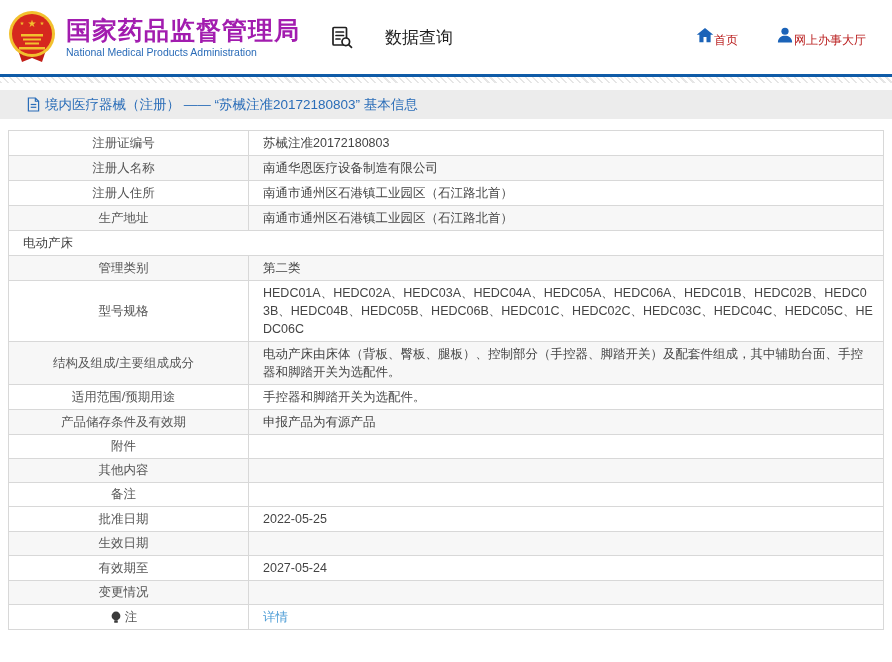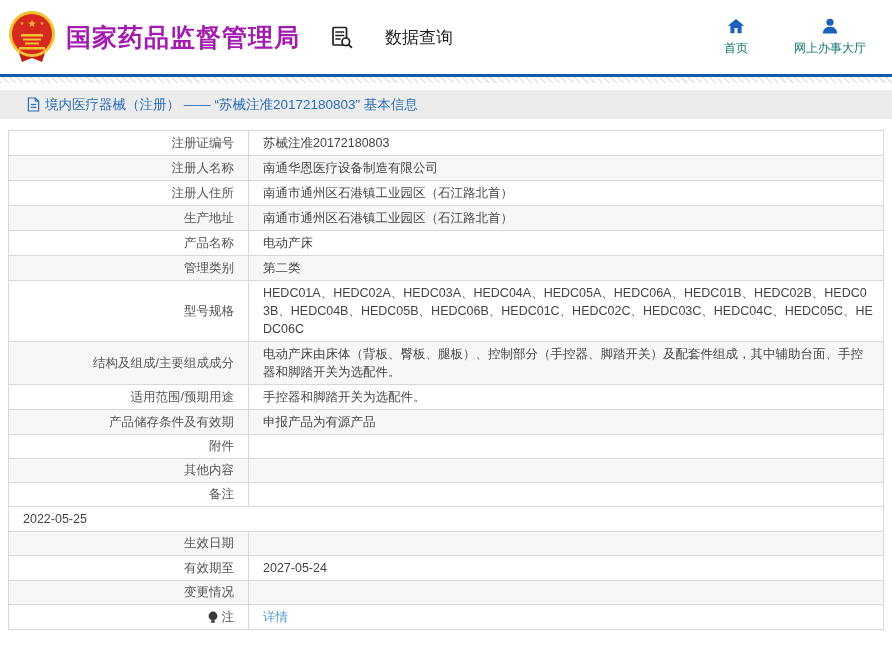--- a/index.html
+++ b/index.html
@@ -27,22 +27,22 @@
   }
   .org-en { font-size: 10.5px; color: #2b6cb8; margin-top: 2px; white-space: nowrap; }
   .query {
     display: flex; align-items: center;
     margin-left: 30px; cursor: pointer; gap: 28px;
   }
   .query-icon { width: 24px; height: 24px; }
   .query-label { font-size: 17px; color: #1f1f1f; margin-left: 3px; font-weight: 500; }
   .nav { margin-left: auto; display: flex; gap: 38px; padding-right: 26px; }
   .nav-item {
-    display: flex; flex-direction: column; align-items: center;
-    font-size: 12px; color: #0f766e; cursor: pointer; min-width: 40px;
+    display: flex; flex-direction: row; align-items: flex-end;
+    font-size: 12px; color: #b91c1c; cursor: pointer; min-width: 40px;
   }
   .nav-icon { width: 18px; height: 18px; margin-bottom: 5px; }
 
   
   .blue-line { height: 3px; background: #0f5ba7; }
   .hatch {
     height: 6px;
     background: repeating-linear-gradient(45deg, #e6e6e6 0 1.5px, #ffffff 1.5px 5px);
   }
 
@@ -67,21 +67,21 @@
     display: flex;
     border-bottom: 1px solid #d8d8d8;
     min-height: 24px;
     background: #fff;
     align-items: stretch;
   }
   .row.alt { background: #f7f7f7; }
   .cell-label {
     flex: 0 0 240px; width: 240px;
     border-right: 1px solid #d8d8d8;
-    display: flex; justify-content: flex-end; align-items: center;
+    display: flex; justify-content: center; align-items: center;
     text-align: right;
     padding: 3px 14px 3px 4px;
     color: #555; font-size: 12.5px; line-height: 17px;
     white-space: nowrap;
   }
   .cell-value {
     flex: 1;
     display: flex; align-items: center;
     padding: 3px 10px 3px 14px;
     color: #444; font-size: 12.5px; line-height: 18px;
@@ -101,20 +101,21 @@
     <text x="24" y="17" font-size="10" fill="#f2c12e" text-anchor="middle">★</text>
     <text x="14" y="15" font-size="5" fill="#f2c12e" text-anchor="middle">★</text>
     <text x="34" y="15" font-size="5" fill="#f2c12e" text-anchor="middle">★</text>
     <rect x="13" y="24" width="22" height="2.5" fill="#f2c12e"></rect>
     <rect x="15" y="28.5" width="18" height="2" fill="#f2c12e"></rect>
     <rect x="17" y="32.5" width="14" height="2" fill="#f2c12e"></rect>
     <rect x="11" y="37" width="26" height="2.5" fill="#f2c12e"></rect>
   </svg>
   <div class="org-block">
     <div class="org-zh">国家药品监督管理局</div>
+    <div class="org-en">National Medical Products Administration</div>
   </div>
   <div class="query">
     <svg class="query-icon" viewBox="0 0 24 24" fill="none" stroke="#1f1f1f" stroke-width="1.7" stroke-linecap="round">
       <rect x="3" y="2.5" width="13.5" height="17.5" rx="1"></rect>
       <line x1="6" y1="7" x2="13.5" y2="7"></line>
       <line x1="6" y1="10.5" x2="13.5" y2="10.5"></line>
       <line x1="6" y1="14" x2="10" y2="14"></line>
       <circle cx="15.8" cy="16.8" r="3.8" fill="#ffffff"></circle>
       <line x1="18.6" y1="19.6" x2="21.5" y2="22.3"></line>
     </svg>
@@ -177,24 +178,20 @@
 
   <div class="row alt">
     <div class="cell-label">
 
       <span>生产地址</span>
     </div>
     <div class="cell-value">南通市通州区石港镇工业园区（石江路北首）</div>
   </div>
 
   <div class="row">
-    <div class="cell-label">
-
-      <span>产品名称</span>
-    </div>
     <div class="cell-value">电动产床</div>
   </div>
 
   <div class="row alt">
     <div class="cell-label">
 
       <span>管理类别</span>
     </div>
     <div class="cell-value">第二类</div>
   </div>
@@ -250,20 +247,24 @@
   <div class="row">
     <div class="cell-label">
 
       <span>备注</span>
     </div>
     <div class="cell-value"></div>
   </div>
 
 
   <div class="row">
+    <div class="cell-label">
+
+      <span>批准日期</span>
+    </div>
     <div class="cell-value">2022-05-25</div>
   </div>
 
   <div class="row alt">
     <div class="cell-label">
 
       <span>生效日期</span>
     </div>
     <div class="cell-value"></div>
   </div>

